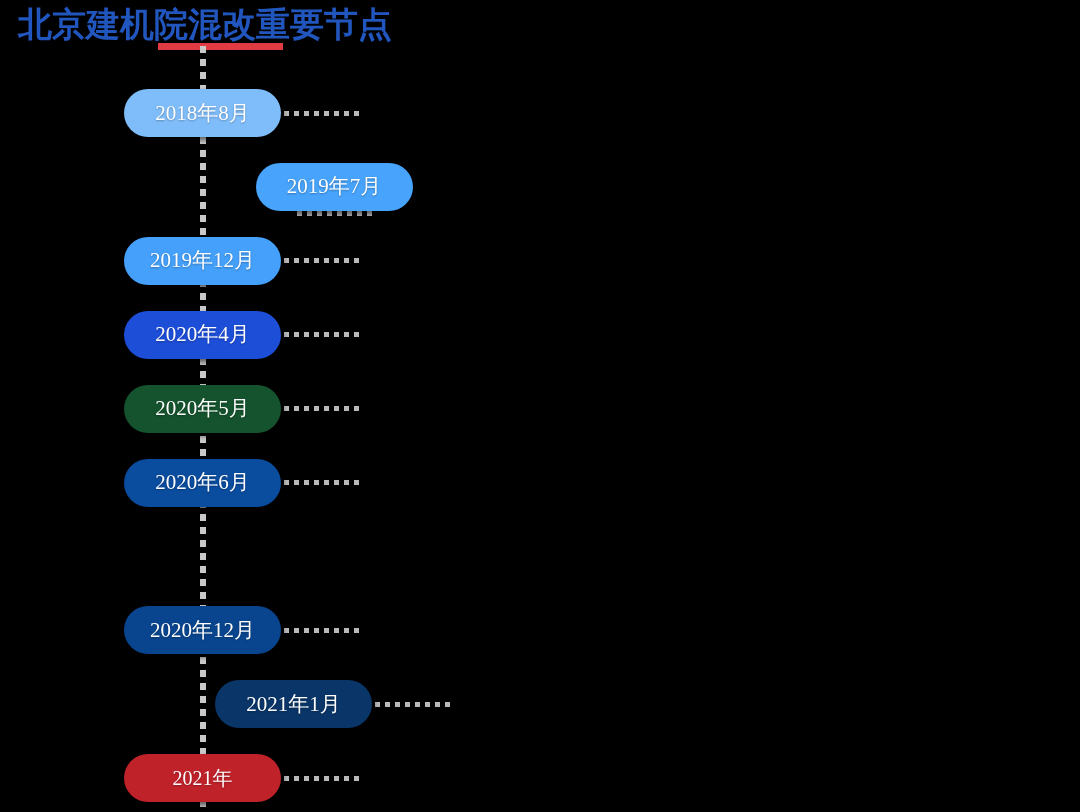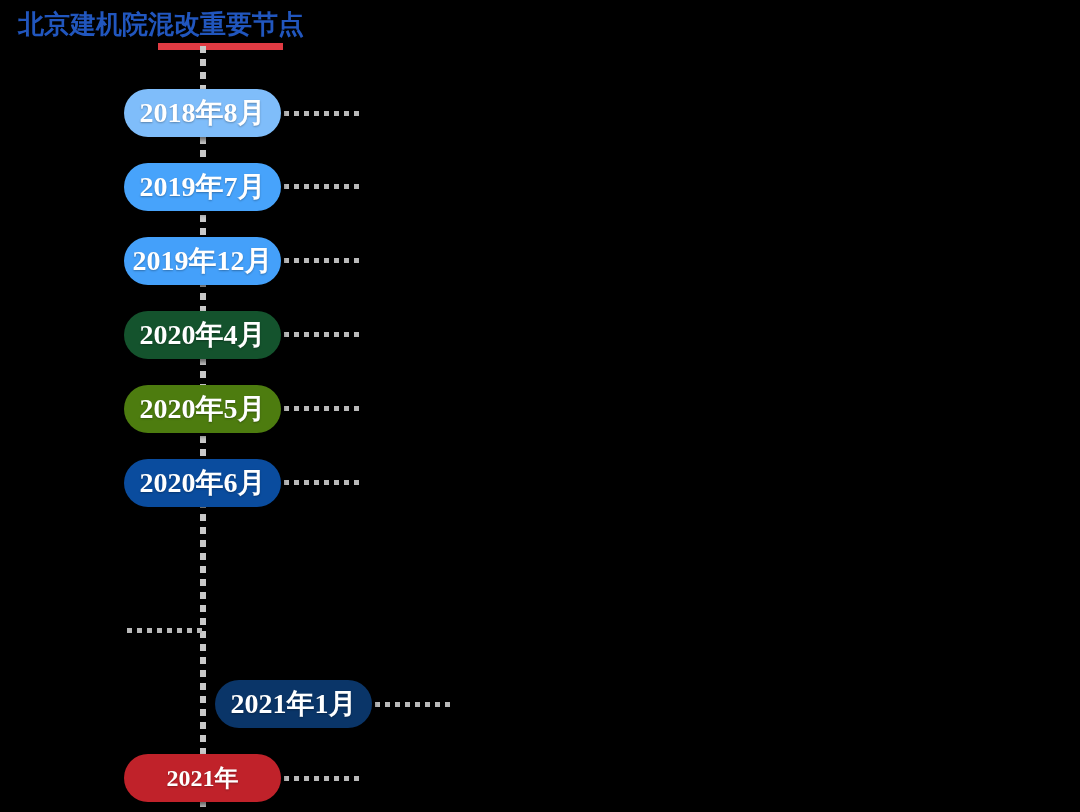--- a/index.html
+++ b/index.html
@@ -22,21 +22,21 @@
     top: 2px;
     width: 420px;
     height: 60px;
   }
   #page-title {
     position: absolute;
     left: 0;
     top: 0;
     margin: 0;
     font-family: "Liberation Sans", "DejaVu Sans", sans-serif;
-    font-size: 26px;
+    font-size: 34px;
     font-weight: bold;
     letter-spacing: 0px;
     color: #2156BE;
     white-space: nowrap;
     line-height: 44px;
   }
   #title-underline {
     position: absolute;
     left: 140px;
     top: 41px;
@@ -84,30 +84,29 @@
     border-radius: 24px;
     display: flex;
     align-items: center;
     justify-content: center;
     box-shadow: 2px 3px 5px rgba(0, 0, 0, 0.55);
     box-sizing: border-box;
     flex: none;
   }
   .pill-label {
     color: #FFFFFF;
-    font-size: 28px;
+    font-size: 21px;
     line-height: 1;
     white-space: nowrap;
     text-shadow: 0 1px 2px rgba(0, 0, 0, 0.30);
     font-family: "Liberation Serif", "DejaVu Serif", serif;
-    font-weight: bold;
   }
   .timeline-row.is-final .pill-label {
-    font-weight: bold;
-    font-size: 24px;
+    font-weight: normal;
+    font-size: 20px;
   }
 
   
   .row-connector {
     margin-left: 3px;
     width: 78px;
     height: 5px;
     background-image: linear-gradient(
       to right,
       #B9B9B9 0px, #B9B9B9 5px,
@@ -128,51 +127,54 @@
 
 <div id="timeline-spine"></div>
 
 <div id="timeline-list">
     <div class="timeline-row" style="top: 89px;">
       <div class="timeline-pill" style="background: rgb(127, 189, 250);">
         <span class="pill-label">2018年8月</span>
       </div>
       <div class="row-connector"></div>
     </div>
-    <div class="timeline-row" style="top: 162.9px;">
+    <div class="timeline-row" style="top: 162.9px; flex-direction: column;">
       <div class="timeline-pill" style="background: rgb(71, 163, 251);">
         <span class="pill-label">2019年7月</span>
       </div>
       <div class="row-connector"></div>
     </div>
     <div class="timeline-row" style="top: 236.8px;">
       <div class="timeline-pill" style="background: rgb(68, 160, 250);">
         <span class="pill-label">2019年12月</span>
       </div>
       <div class="row-connector"></div>
     </div>
     <div class="timeline-row" style="top: 310.7px;">
-      <div class="timeline-pill" style="background: #14532d;">
+      <div class="timeline-pill" style="background: #1d4ed8;">
         <span class="pill-label">2020年4月</span>
       </div>
       <div class="row-connector"></div>
     </div>
     <div class="timeline-row" style="top: 384.6px;">
-      <div class="timeline-pill" style="background: #4d7c0f;">
+      <div class="timeline-pill" style="background: #14532d;">
         <span class="pill-label">2020年5月</span>
       </div>
       <div class="row-connector"></div>
     </div>
     <div class="timeline-row" style="top: 458.5px;">
       <div class="timeline-pill" style="background: rgb(10, 76, 158);">
         <span class="pill-label">2020年6月</span>
       </div>
       <div class="row-connector"></div>
     </div>
     <div class="timeline-row" style="top: 606.3px;">
+      <div class="timeline-pill" style="background: rgb(9, 69, 142);">
+        <span class="pill-label">2020年12月</span>
+      </div>
       <div class="row-connector"></div>
     </div>
     <div class="timeline-row" style="top: 680.2px; justify-content: center;">
       <div class="timeline-pill" style="background: rgb(10, 53, 104);">
         <span class="pill-label">2021年1月</span>
       </div>
       <div class="row-connector"></div>
     </div>
     <div class="timeline-row is-final" style="top: 754.1px;">
       <div class="timeline-pill" style="background: rgb(192, 34, 42);">

